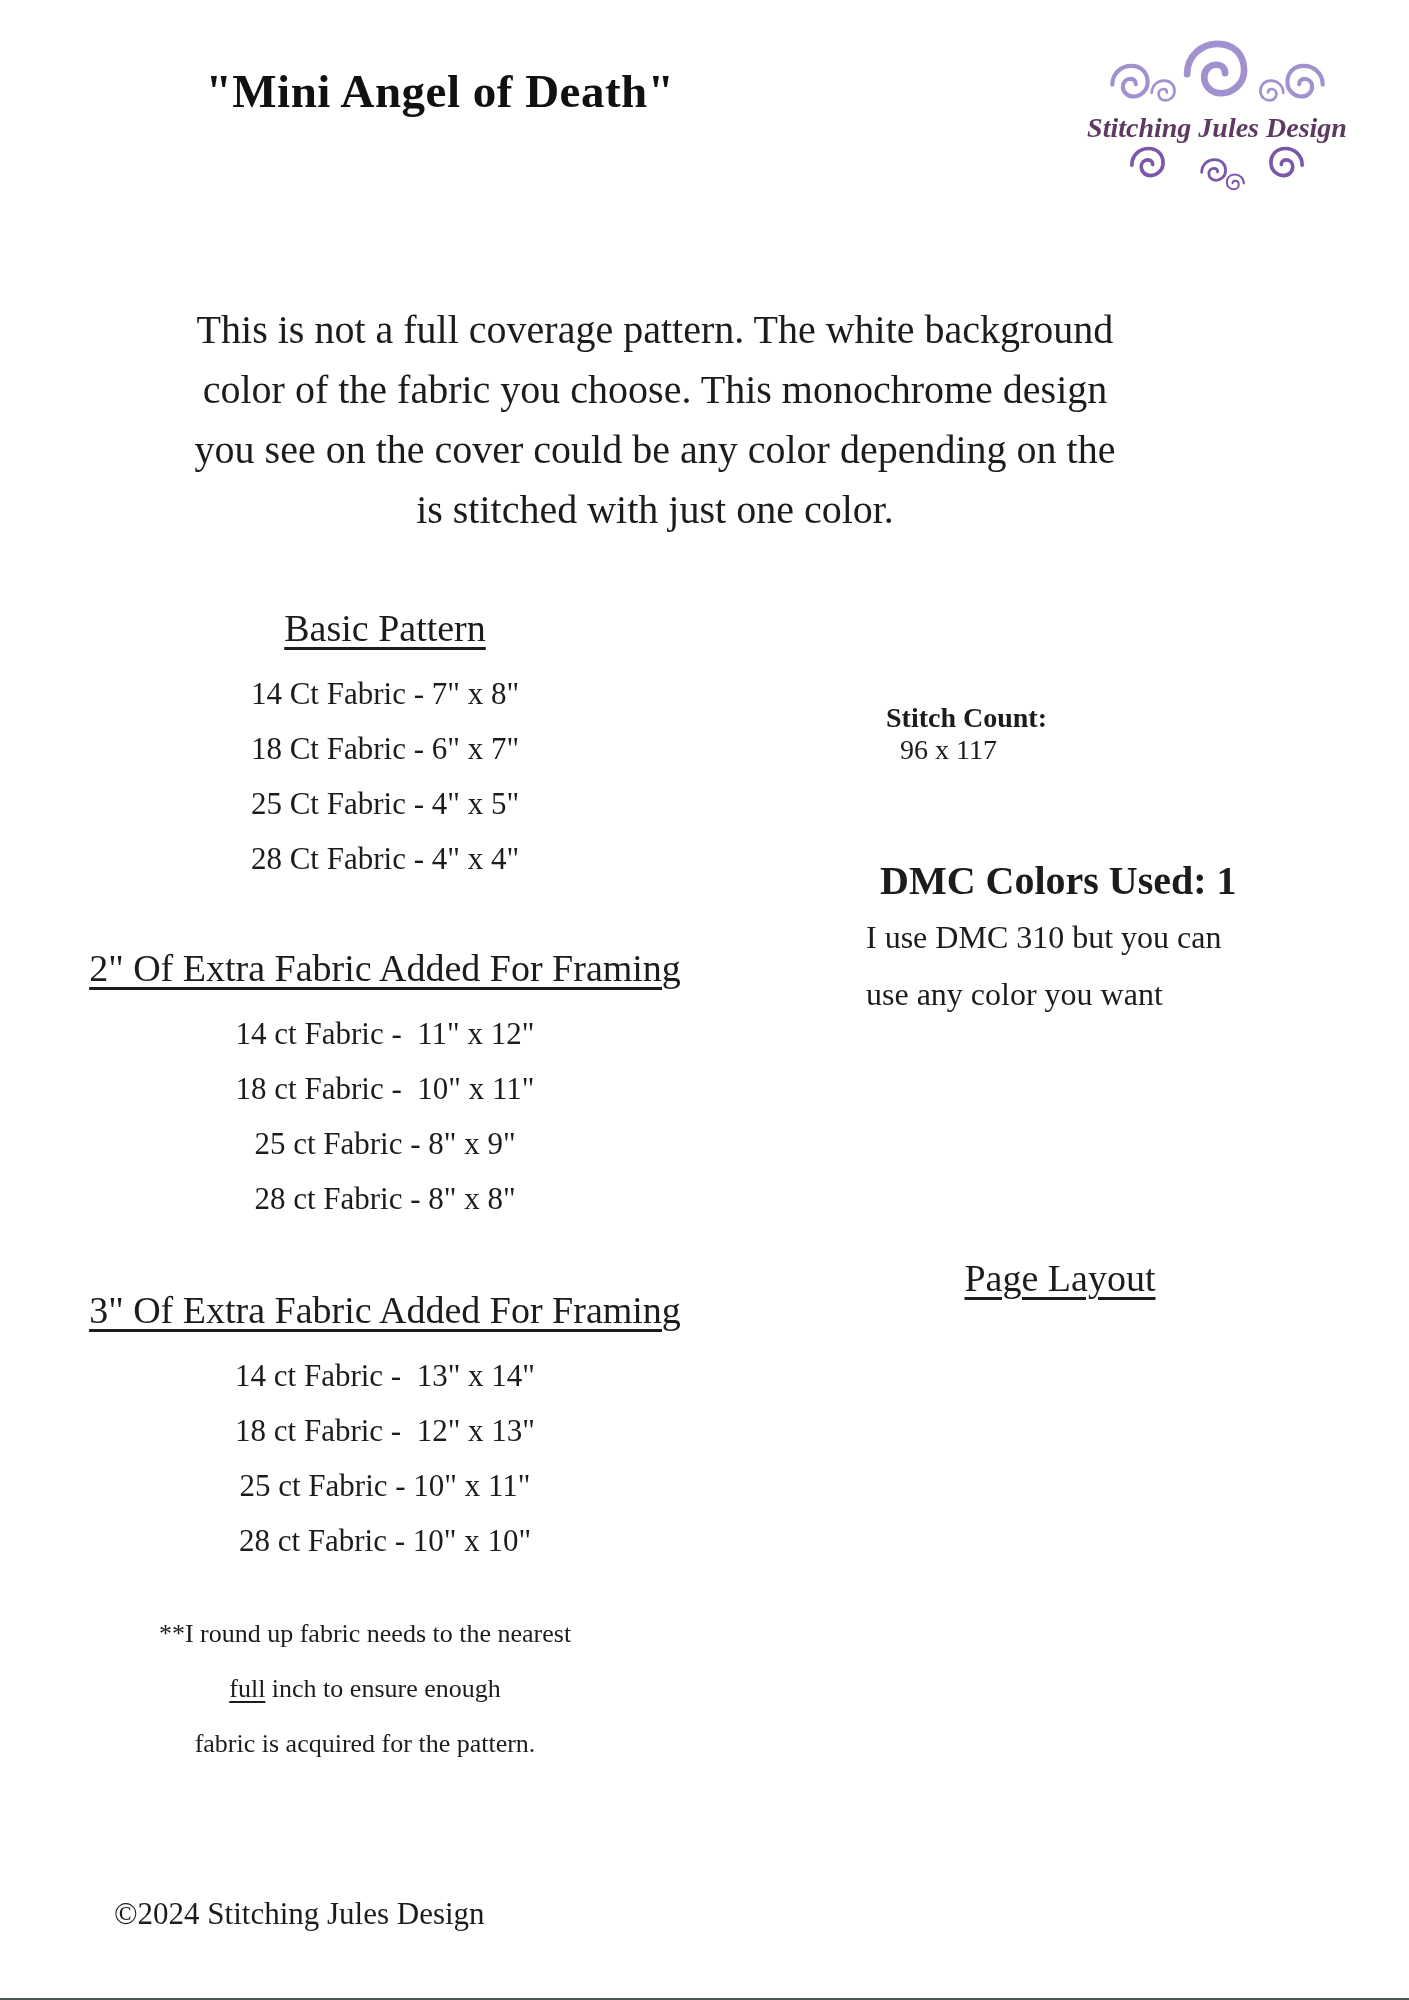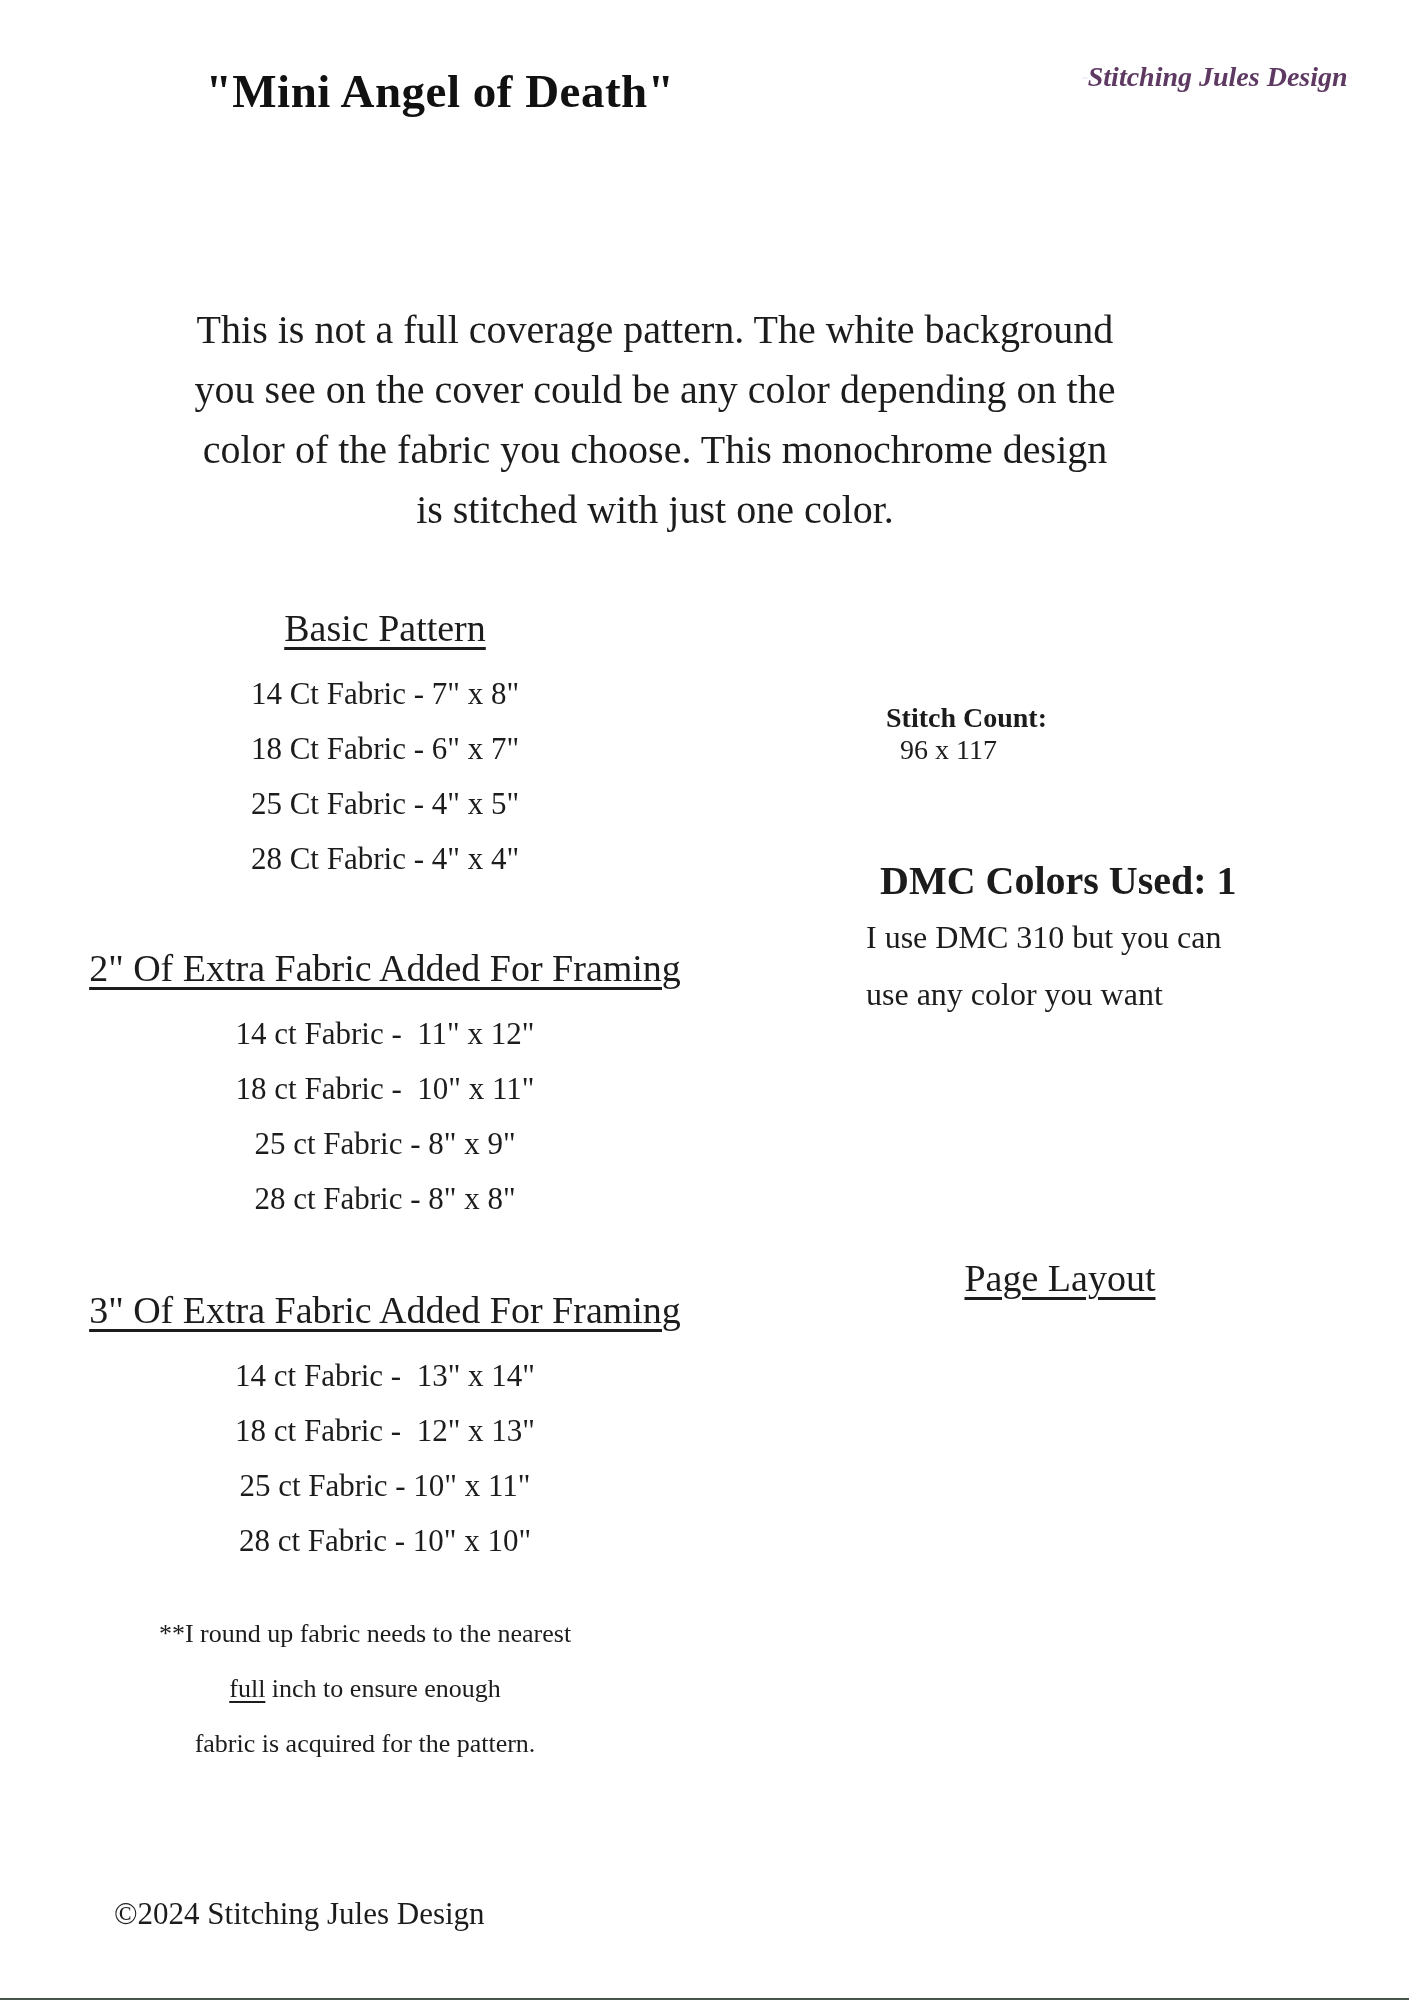--- a/index.html
+++ b/index.html
@@ -21,21 +21,21 @@
     position: absolute; top: 64px; left: 40px; width: 800px;
     text-align: center;
     font-size: 47px; font-weight: bold;
     letter-spacing: 0.5px;
     color: #111111;
   }
 
   
   .logo {
     position: absolute; top: 40px; left: 1082px; width: 270px;
-    display: flex; flex-direction: row; align-items: center;
+    display: flex; flex-direction: column; align-items: center;
   }
   .logo-text {
     font-size: 28px; font-weight: bold; font-style: italic;
     margin: -4px 0 -2px 0;
     white-space: nowrap;
   }
   .logo svg { display: block; }
 
   
   .intro {
@@ -138,22 +138,22 @@
         <use href="#curl" transform="translate(4,4) scale(0.55)"></use>
         <use href="#curl" transform="translate(78,16) scale(0.42)"></use>
         <use href="#curl" transform="translate(186,4) scale(-0.55,0.55)"></use>
         <use href="#curl" transform="translate(124,32) scale(-0.3,0.3)"></use>
       </g>
     </svg>
   </div>
 
   <div class="intro">
     <div>This is not a full coverage pattern. The white background</div>
+    <div>color of the fabric you choose. This monochrome design</div>
     <div>you see on the cover could be any color depending on the</div>
-    <div>color of the fabric you choose. This monochrome design</div>
     <div>is stitched with just one color.</div>
   </div>
 
   <div class="section section-basic">
     <div class="section-heading">Basic Pattern</div>
     <div class="section-item">14 Ct Fabric - 7" x 8"</div>
     <div class="section-item">18 Ct Fabric - 6" x 7"</div>
     <div class="section-item">25 Ct Fabric - 4" x 5"</div>
     <div class="section-item">28 Ct Fabric - 4" x 4"</div>
   </div>

